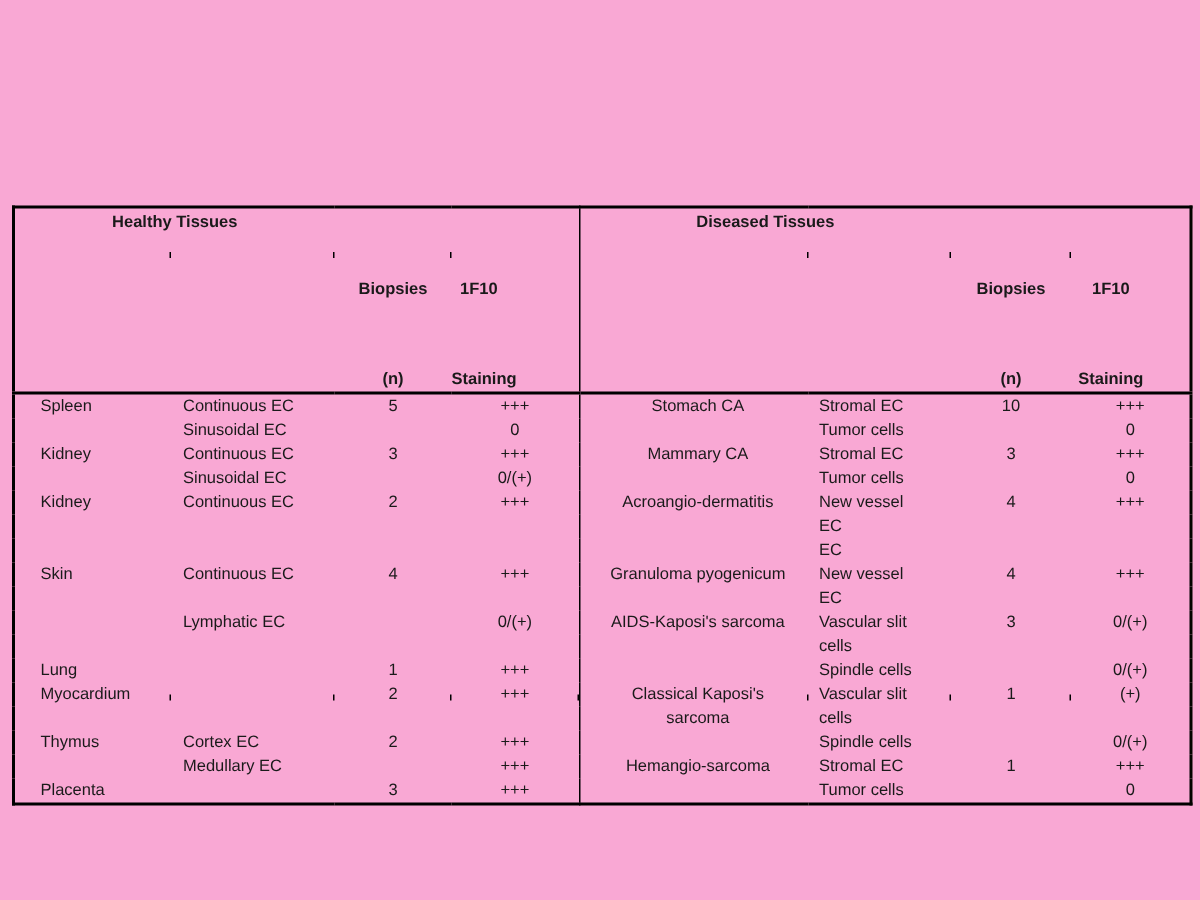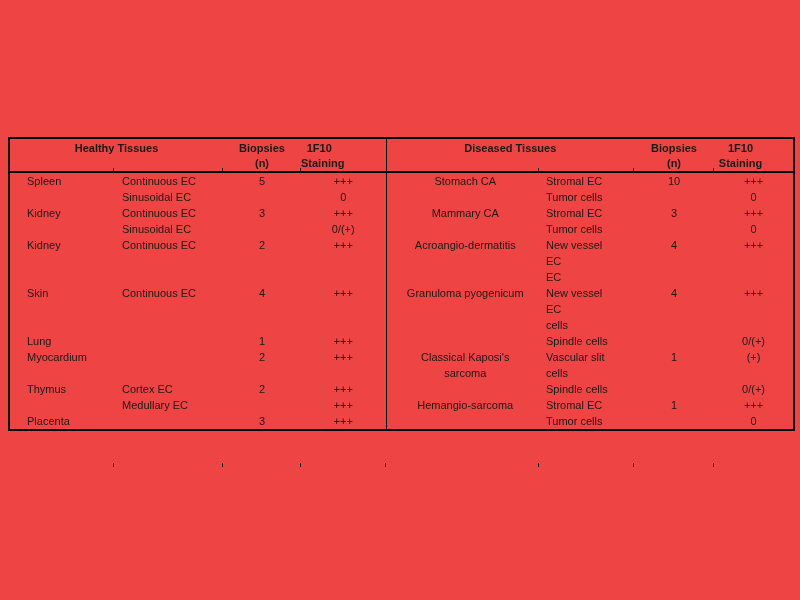--- a/index.html
+++ b/index.html
@@ -4,21 +4,21 @@
 <style>
   * { box-sizing: border-box; margin: 0; padding: 0; }
   html, body {
     width: 800px; height: 600px;
     background: #ffffff;
     font-family: "Liberation Sans", sans-serif;
   }
   .page {
     position: relative;
     width: 800px; height: 600px;
-    background: #ef4444;
+    background: #f9a8d4;
     overflow: hidden;
   }
   .table-wrap {
     position: absolute;
     left: 8px; top: 137px;
     width: 787px;
   }
   table.staining {
     border-collapse: collapse;
     table-layout: fixed;
@@ -29,21 +29,21 @@
   thead th {
     font-weight: bold;
     font-size: 11px;
     line-height: 15px;
     vertical-align: top;
     padding-top: 2px;
     height: 34px;
     border-bottom: 2px solid #000;
     text-align: center;
   }
-  thead th .hline { line-height: 15px; }
+  thead th .hline { line-height: 15px; margin-top: 45px; }
   tbody td {
     font-size: 11px;
     height: 16px;
     line-height: 16px;
     white-space: nowrap;
     overflow: visible;
     vertical-align: middle;
   }
   
   .c1 { text-align: left; padding-left: 17px; }
@@ -191,20 +191,30 @@
             <td class="c2"></td>
             <td class="c3"></td>
             <td class="c4"></td>
             <td class="c5"></td>
             <td class="c6">EC</td>
             <td class="c7"></td>
             <td class="c8"></td>
           </tr>
           <tr>
             <td class="c1"></td>
+            <td class="c2">Lymphatic EC</td>
+            <td class="c3"></td>
+            <td class="c4">0/(+)</td>
+            <td class="c5">AIDS-Kaposi's sarcoma</td>
+            <td class="c6">Vascular slit</td>
+            <td class="c7">3</td>
+            <td class="c8">0/(+)</td>
+          </tr>
+          <tr>
+            <td class="c1"></td>
             <td class="c2"></td>
             <td class="c3"></td>
             <td class="c4"></td>
             <td class="c5"></td>
             <td class="c6">cells</td>
             <td class="c7"></td>
             <td class="c8"></td>
           </tr>
           <tr>
             <td class="c1">Lung</td>

